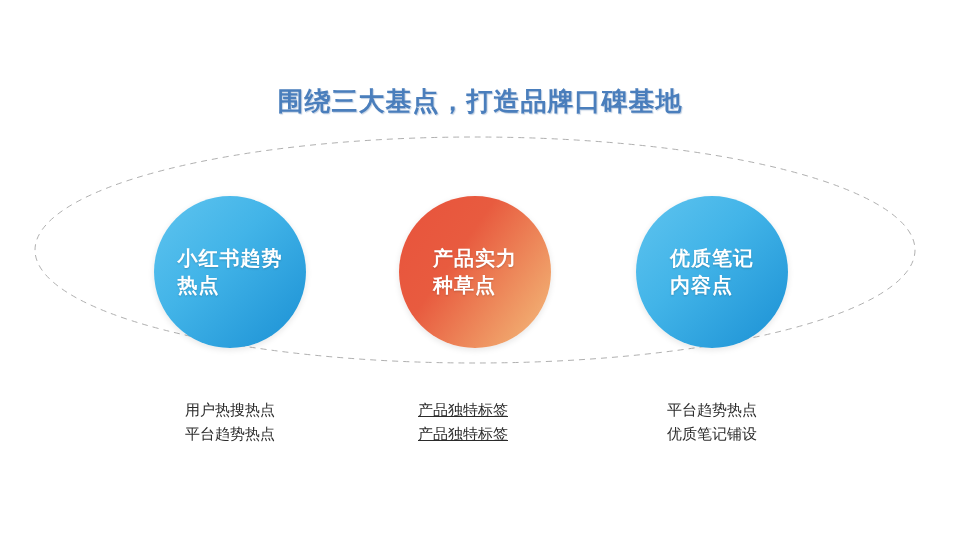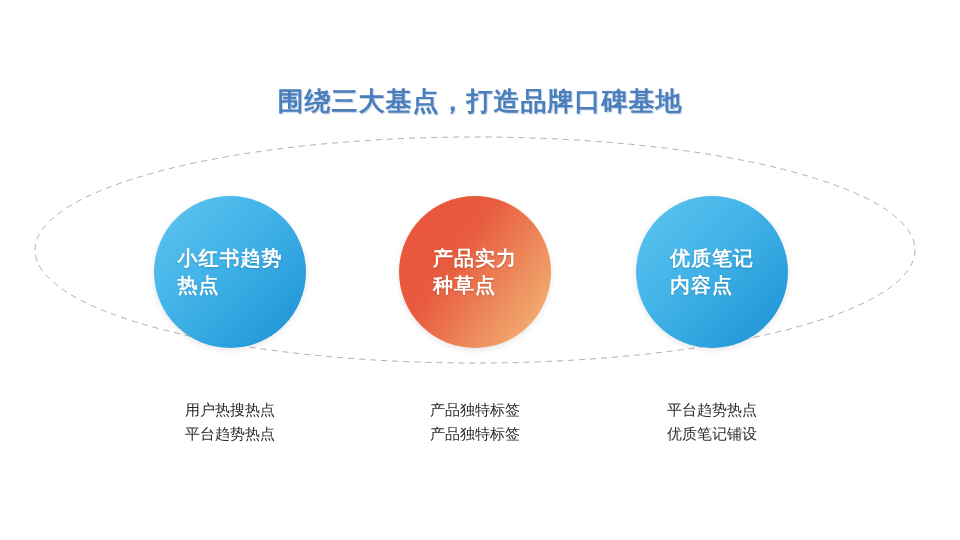--- a/index.html
+++ b/index.html
@@ -87,21 +87,21 @@
     line-height: 1.6;
     margin-top: 20px;
   }
   .caption .c2 {
     display: block;
   }
   #node-1 { left: 154px; }
   #node-2 { left: 399px; }
   #node-3 { left: 636px; }
   #cap-1 { left: 115px; }
-  #cap-2 { left: 360px; }
+  #cap-2 { left: 348px; text-decoration: underline; }
   #cap-3 { left: 597px; }
 </style>
 </head>
 <body>
 
 <div id="slide">
 
   <svg id="ellipse-layer" viewBox="0 0 960 540" width="960" height="540" xmlns="http://www.w3.org/2000/svg">
     <ellipse cx="475" cy="250" rx="440" ry="113" fill="none" stroke="#b0b0b0" stroke-width="1" stroke-dasharray="6 5"></ellipse>
   </svg>

